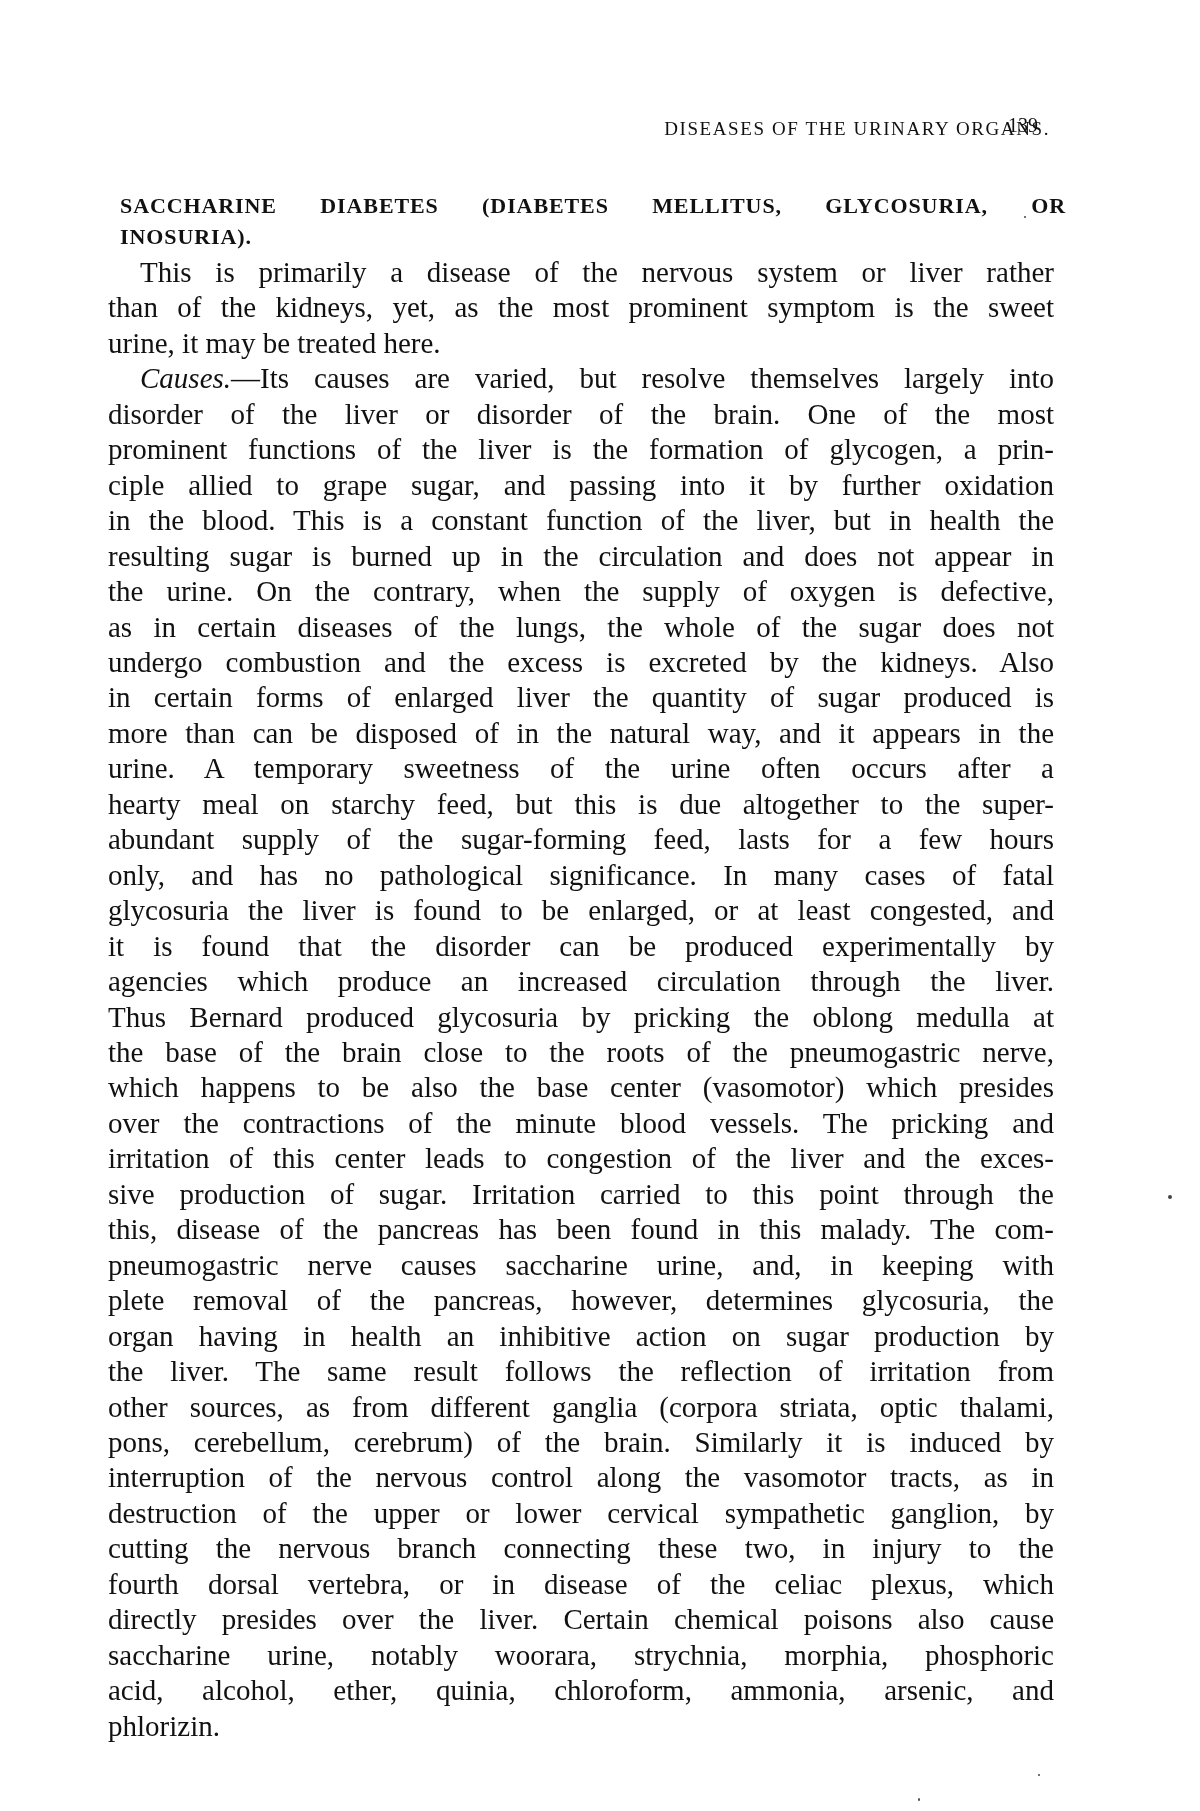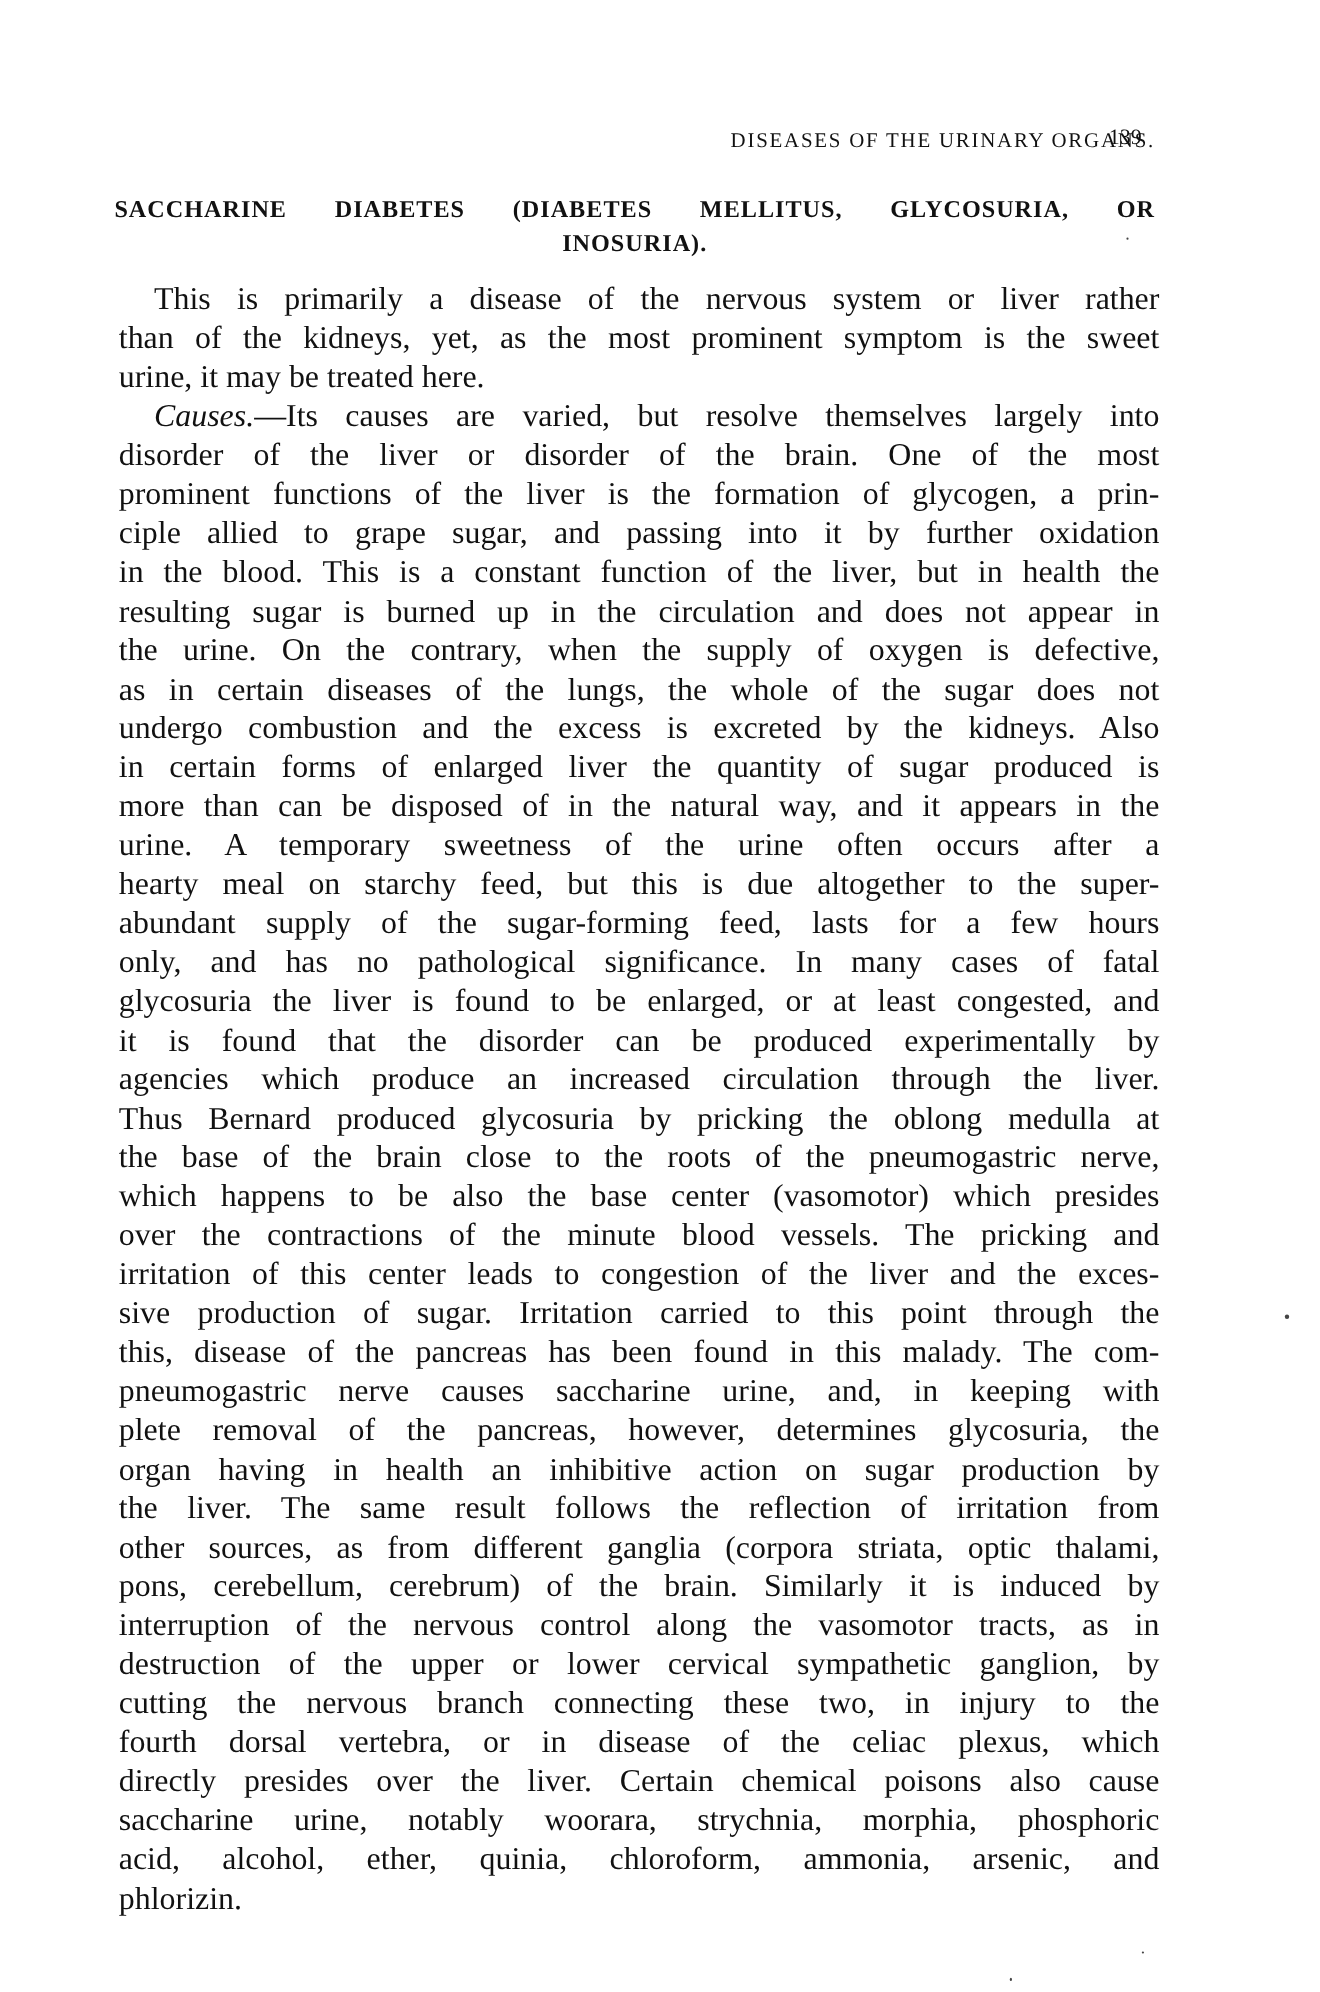--- a/index.html
+++ b/index.html
@@ -3,38 +3,38 @@
 <meta charset="utf-8">
 <style>
   html, body { margin: 0; padding: 0; background: #ffffff; }
   body { width: 1200px; height: 1811px; position: relative; overflow: hidden; color: #111; font-family: "Liberation Serif", "DejaVu Serif", serif; }
   .page { position: absolute; left: 104px; top: 0; width: 946px; }
   .running-head { position: absolute; top: 116px; left: 0; width: 946px; height: 26px; }
   .running-title { position: absolute; left: 0; width: 946px; text-align: right; font-size: 19px; letter-spacing: 1.6px; top: 2px; }
   .page-number { position: absolute; right: 12px; top: -2px; font-size: 20px; text-align: right; }
   .section-title { position: absolute; top: 174px; left: 0; width: 946px; text-align: center; font-weight: bold; font-size: 22px; line-height: 31px; letter-spacing: 0.9px; }
   .section-title .l1 { display: block; text-align: justify; text-align-last: justify; }
-  .section-title .l2 { display: block; text-align: center; }
+  .section-title .l2 { display: block; text-align: left; }
   .body { position: absolute; top: 255px; left: 4px; width: 946px; font-size: 29px; line-height: 35.45px; text-align: justify; }
   .body .line { display: block; text-align: justify; text-align-last: justify; white-space: nowrap; }
   .body .line.last { text-align-last: left; }
   .body .line.indent { padding-left: 32px; }
   em { font-style: italic; }
   .speck { position: absolute; background: #444; border-radius: 50%; }
 </style>
 </head>
 <body>
 
 <div class="page">
   <div class="running-head">
     <span class="running-title">DISEASES OF THE URINARY ORGANS.</span>
     <span class="page-number">139</span>
   </div>
 
-  <h1 class="section-title" style="margin:0;">
+  <h1 class="section-title" style="margin:16px;">
     <span class="l1">SACCHARINE DIABETES (DIABETES MELLITUS, GLYCOSURIA, OR</span>
     <span class="l2">INOSURIA).</span>
   </h1>
 
   <div class="body">
     <div id="para0">
         <span class="line indent"><span>This is primarily a disease of the nervous system or liver rather</span></span>
         <span class="line"><span>than of the kidneys, yet, as the most prominent symptom is the sweet</span></span>
         <span class="line last"><span>urine, it may be treated here.</span></span>
       </div>

